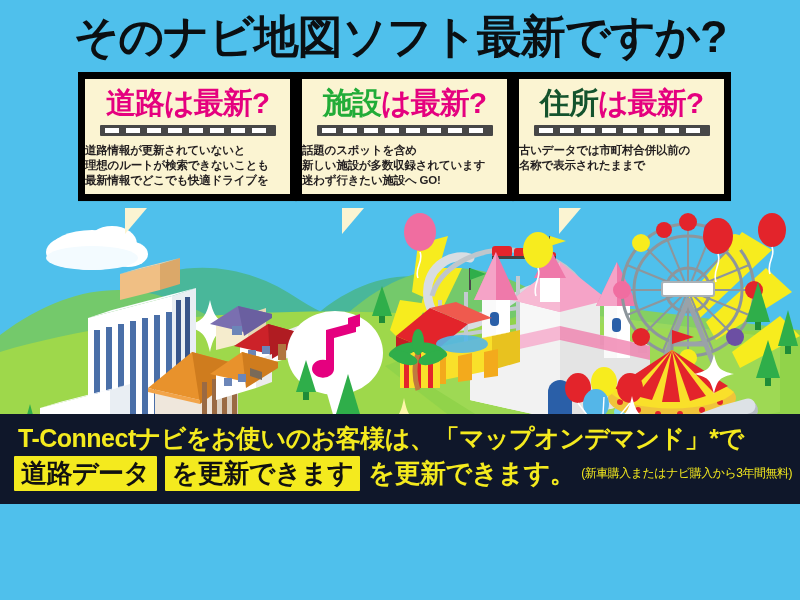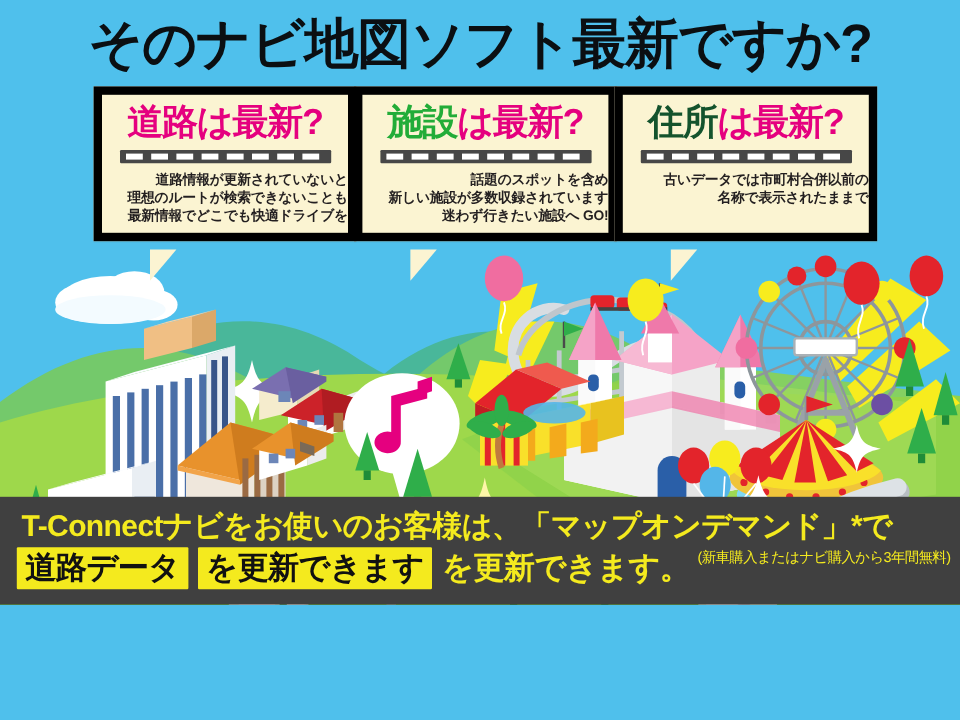--- a/index.html
+++ b/index.html
@@ -59,40 +59,40 @@
     position:relative;margin:4px auto 0 auto;
     width:176px;height:11px;background:#474747;
     border-radius:1px;
   }
   .road-rule i{
     position:absolute;top:3px;height:5px;width:14px;background:#fff;
     display:block;
   }
 
   .box-body{
-    margin:7px 0 0 0;text-align:right;
+    margin:7px 0 0 0;text-align:left;
     font-size:11.5px;line-height:15px;color:#231f20;
     font-weight:bold;
     letter-spacing:-.2px;
   }
   .box-body div{white-space:nowrap;}
 
   
   #banner{
     position:absolute;left:0;bottom:0;width:800px;height:90px;
-    background:#404040;z-index:45;
+    background:#0f172a;z-index:45;
   }
   #banner-l1{
     position:absolute;left:18px;top:8px;
     font-size:25px;font-weight:bold;color:#f4ea1e;
     white-space:nowrap;letter-spacing:-.5px;
   }
   #banner-l2{
     position:absolute;left:14px;top:42px;
-    display:flex;align-items:flex-start;white-space:nowrap;
+    display:flex;align-items:center;white-space:nowrap;
   }
   .hl{
     background:#f4ea1e;color:#111;
     font-size:26px;font-weight:bold;
     padding:2px 7px 3px 7px;margin-right:8px;
     letter-spacing:-.5px;line-height:30px;
     border-radius:1px;
   }
   #banner-tail{
     font-size:26px;font-weight:bold;color:#f4ea1e;

